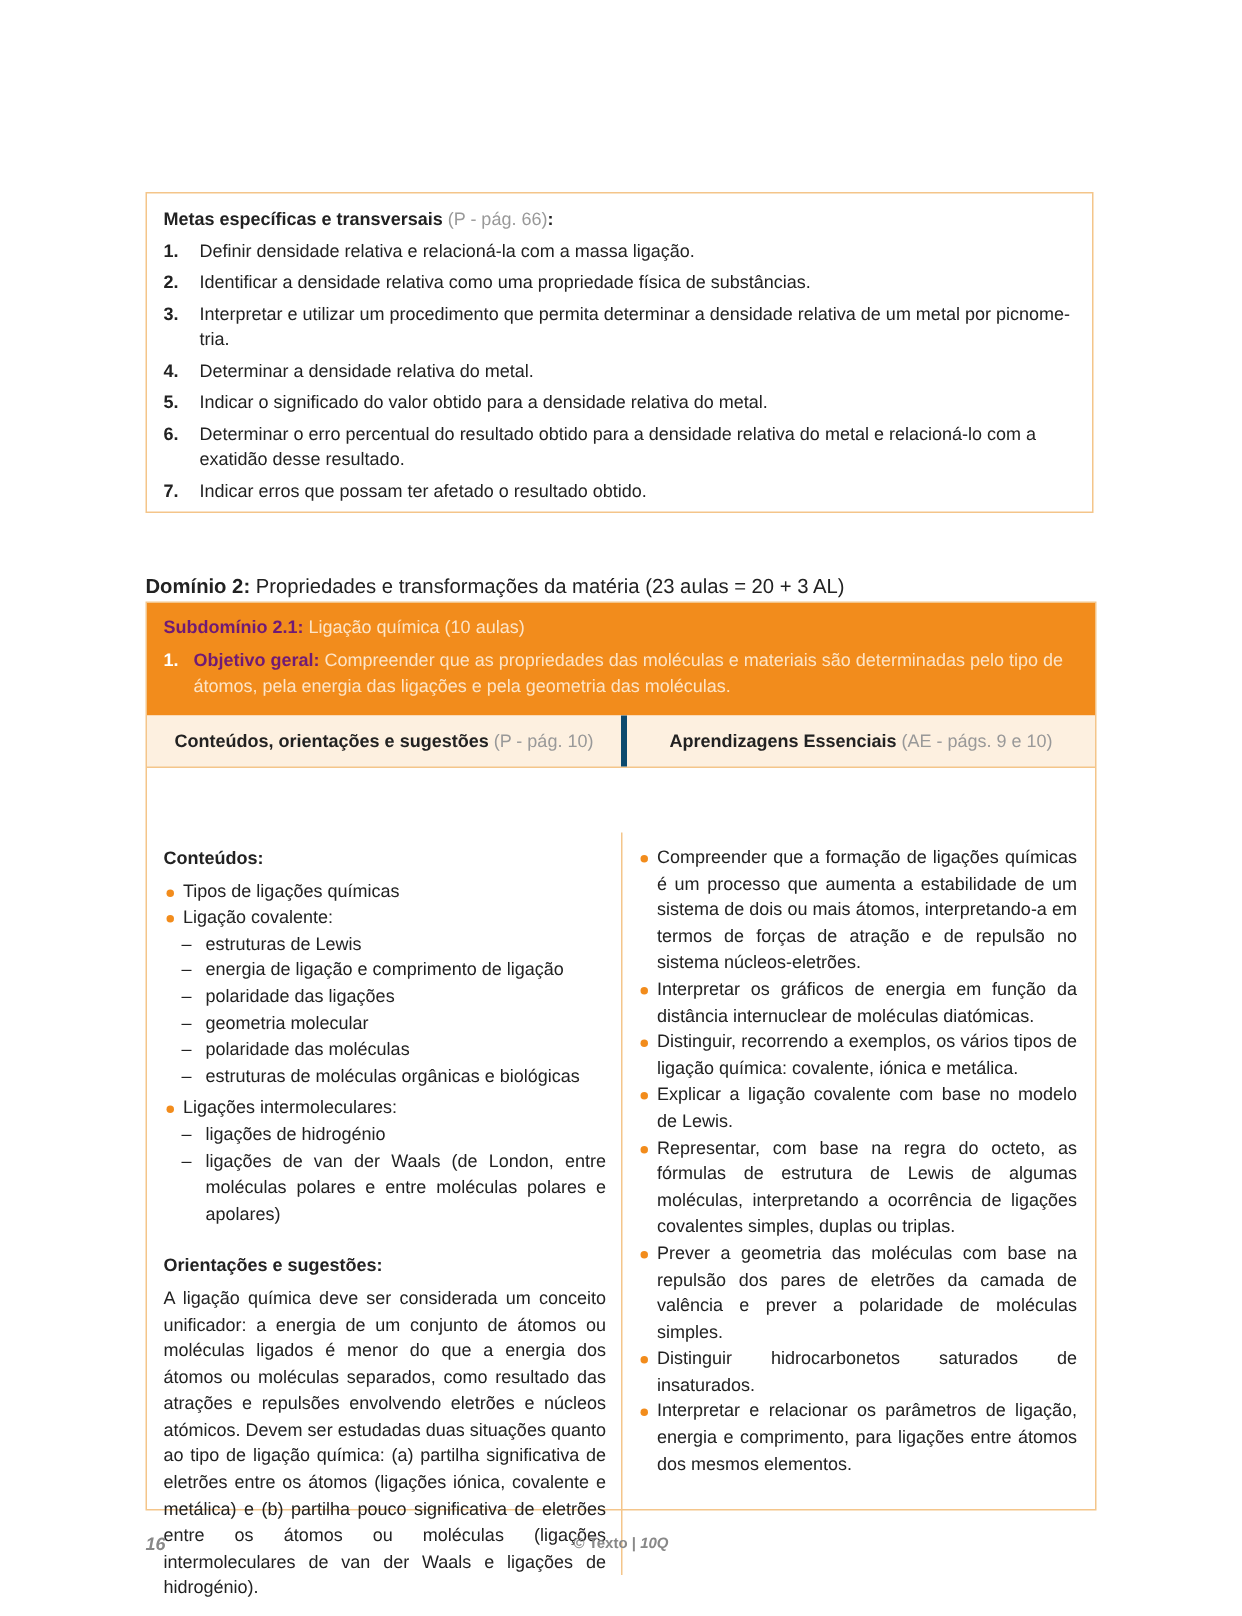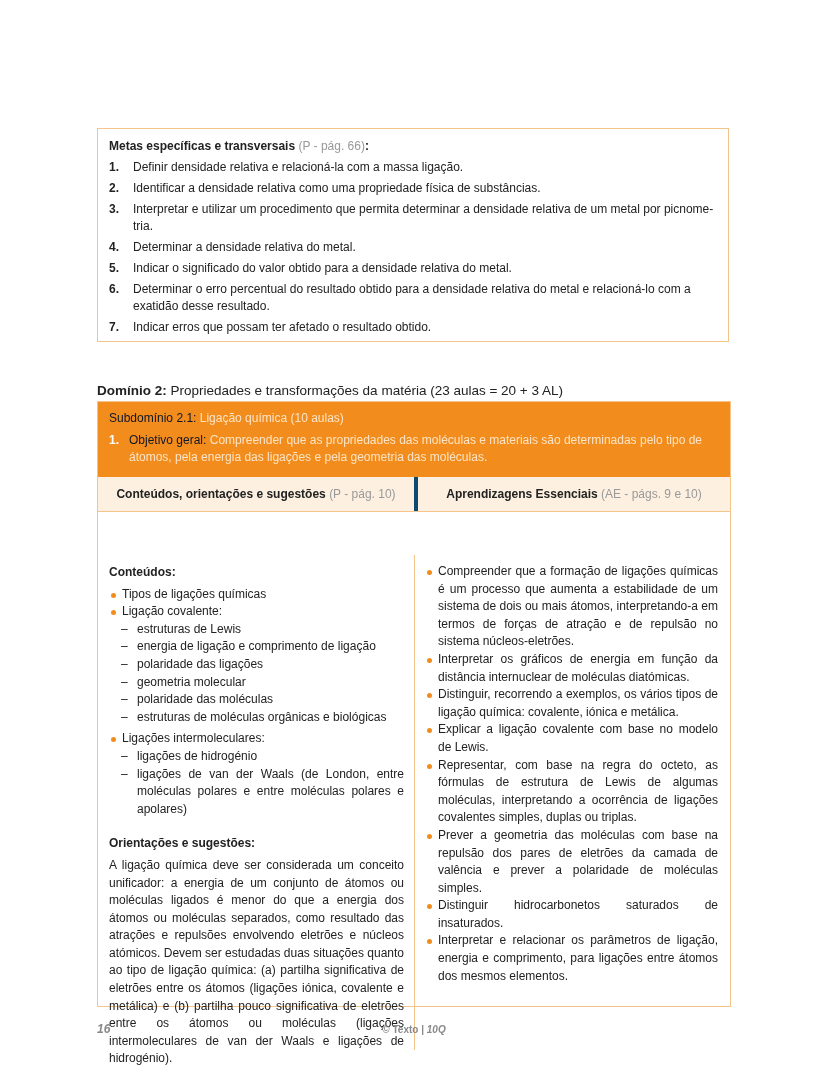--- a/index.html
+++ b/index.html
@@ -25,21 +25,21 @@
   .dominio b { font-weight: bold; }
 
   .table-box {
     position: absolute; left: 97px; top: 401px; width: 634px; height: 606px;
     border: 1px solid #f4c58a; box-sizing: border-box;
   }
   .orange-header {
     background: #f28c1c; color: #fde4c6; font-size: 12px; line-height: 17px;
     padding: 8px 10px 8px 11px; height: 75px; box-sizing: border-box;
   }
-  .orange-header b { color: #0f172a; font-weight: normal; }
+  .orange-header b { color: #701a75; font-weight: bold; }
   .obj-row { display: flex; margin-top: 5px; }
   .obj-row .onum { width: 20px; flex: 0 0 20px; color: #fff; font-weight: bold; }
   .obj-row .otxt { flex: 1; text-align: left; }
   .col-headers {
     display: flex; background: #fdf0e0; height: 34px; border-bottom: 1px solid #f4c58a;
     font-size: 12px; font-weight: bold; text-align: right;
   }
   .col-headers > div {
     flex: 0 0 316px; display: flex; align-items: center; justify-content: center;
   }

